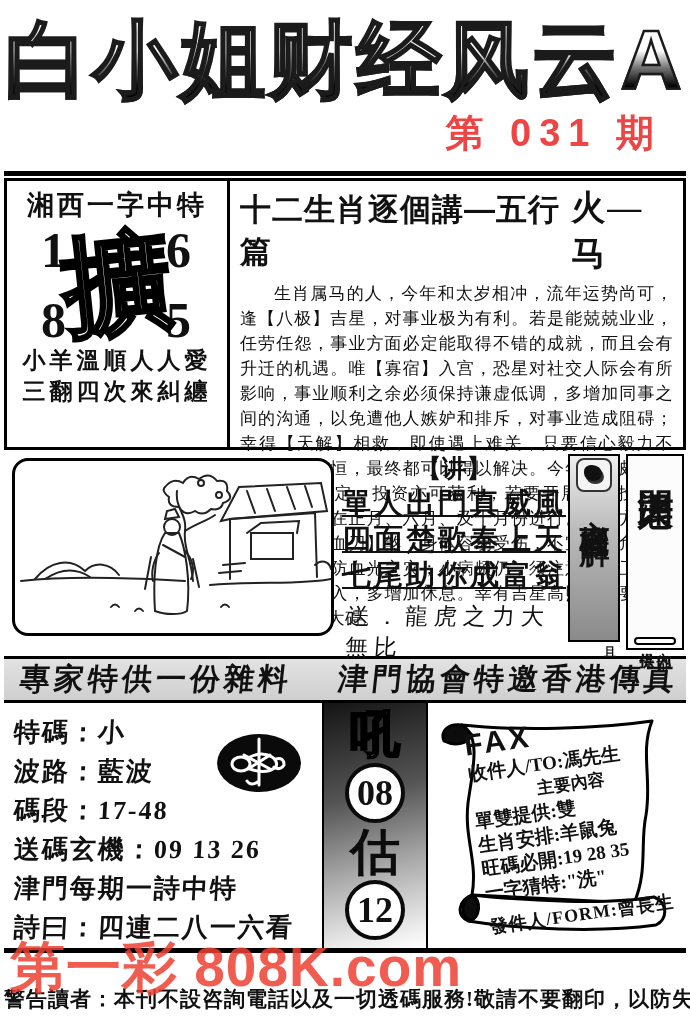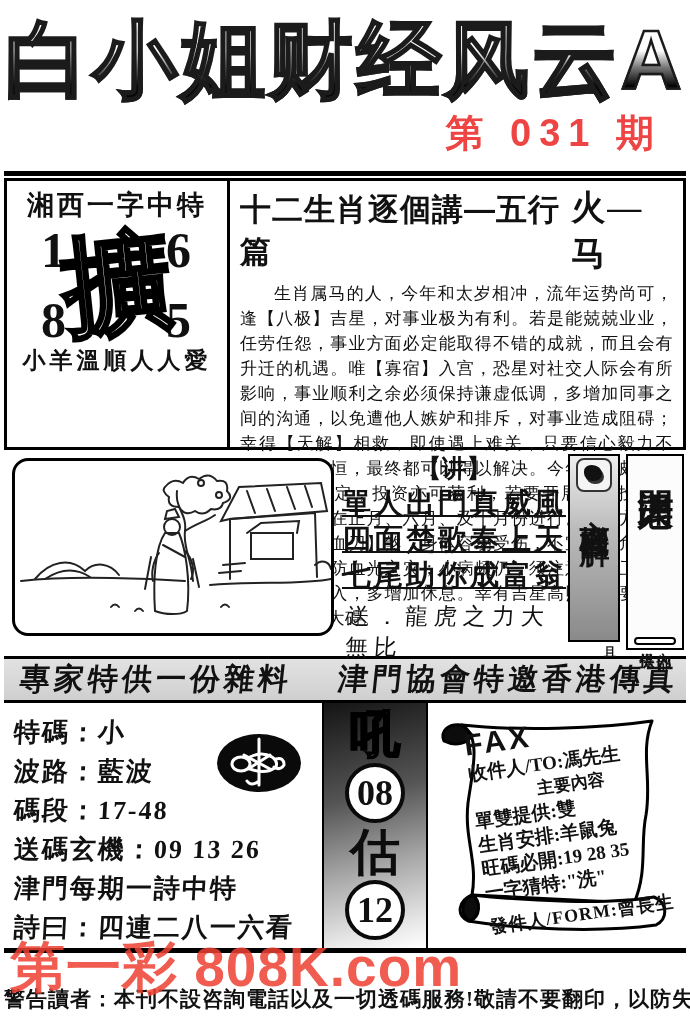--- a/index.html
+++ b/index.html
@@ -125,20 +125,21 @@
       <div class="lbox1">
         <div class="lb-title">湘西一字中特</div>
         <div class="numpad">
           <span class="n n1">1</span>
           <span class="n n6">6</span>
           <span class="n n8">8</span>
           <span class="n n5">5</span>
           <span class="bigchar">擴</span>
         </div>
         <div class="lpoem">小羊溫順人人愛</div>
+        <div class="lpoem">三翻四次來糾纏</div>
       </div>
     </div>
     <div class="col-right">
       <div class="zheader">
         <span class="ztitle">十二生肖逐個講—五行篇</span>
         <span class="zelem">火—马</span>
       </div>
       <p class="zbody">生肖属马的人，今年和太岁相冲，流年运势尚可，逢【八极】吉星，对事业极为有利。若是能兢兢业业，任劳任怨，事业方面必定能取得不错的成就，而且会有升迁的机遇。唯【寡宿】入宫，恐星对社交人际会有所影响，事业顺利之余必须保持谦虚低调，多增加同事之间的沟通，以免遭他人嫉妒和排斥，对事业造成阻碍；幸得【天解】相救，即使遇上难关，只要信心毅力不减，持之以恒，最终都可以得以解决。今年财运颇佳，正财收入稳定，投资亦可获利，若要开展新的投资项目，可选择在正月、六月、及十月份进行。健康方面较差，年见【血刃】煞，身体容易受伤，不宜参与危险性的活动，慎防血光之灾；小病频仍，须注意饮食卫生，避免病从口入，多增加休息。幸有吉星高照，只要小心照应，不成大碍。</p>
     </div>
   </div>

